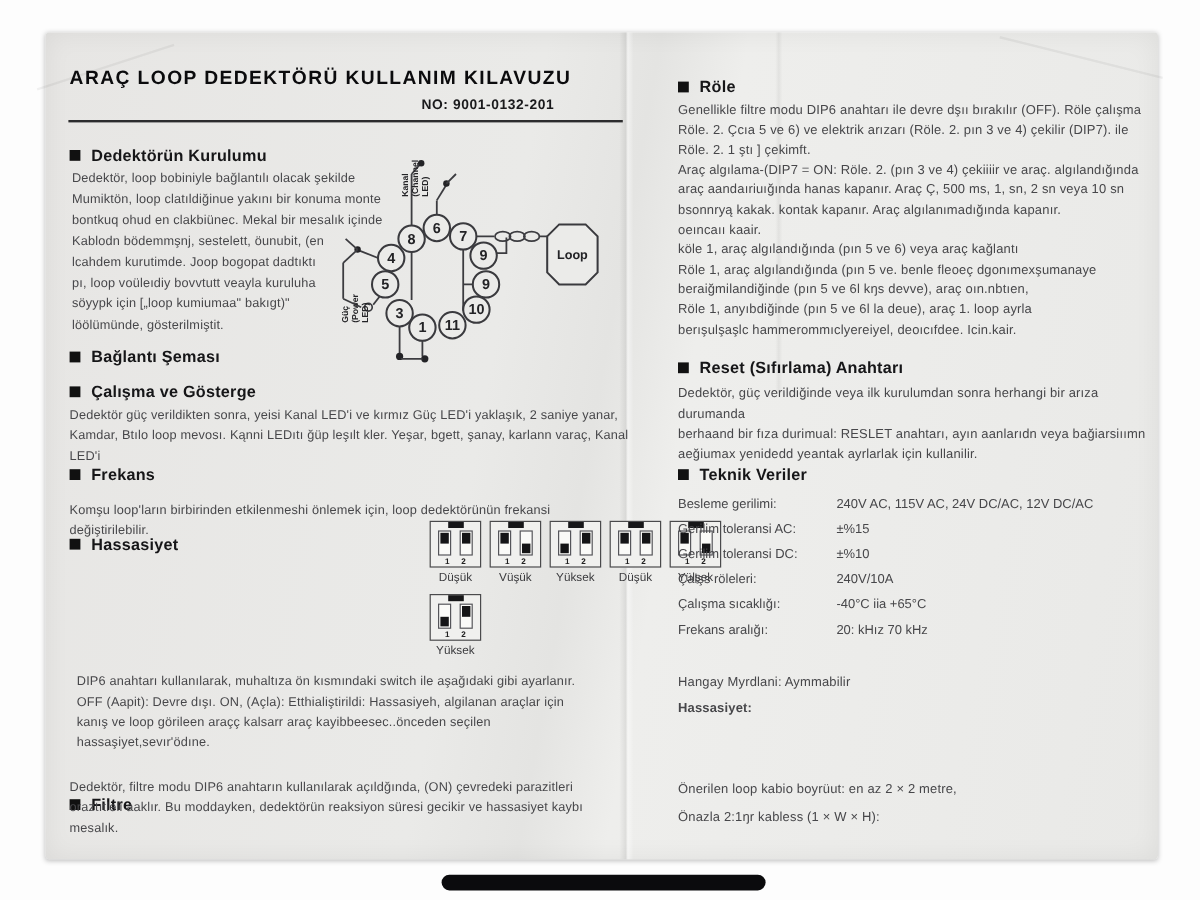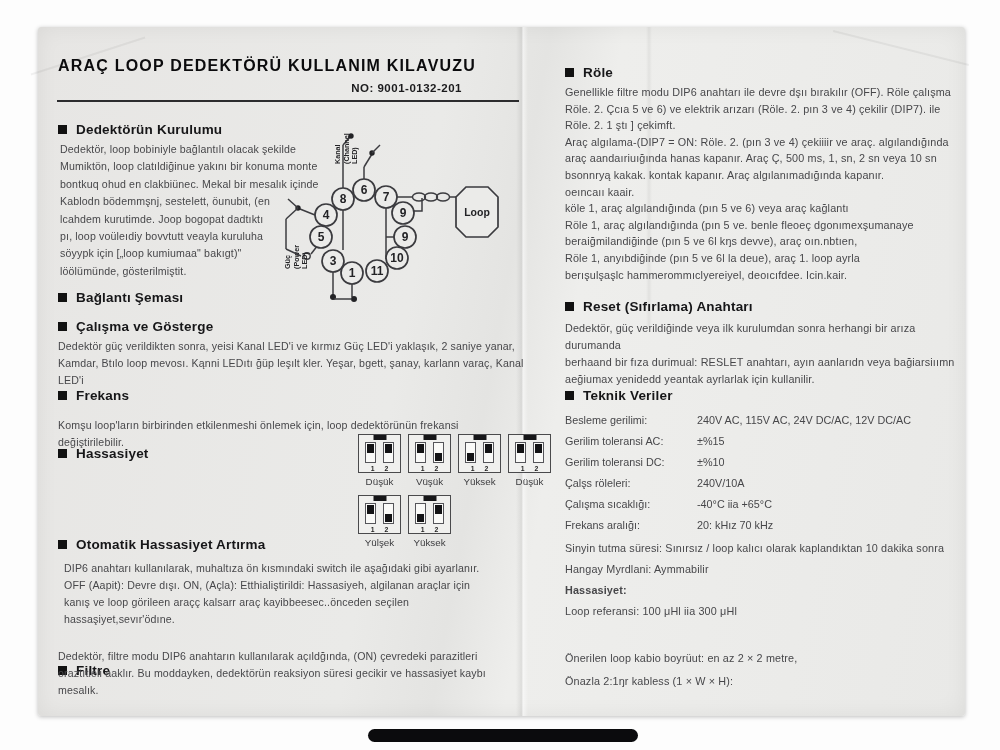--- a/index.html
+++ b/index.html
@@ -35,21 +35,21 @@
     font-size:13.5px;font-weight:bold;color:#161618;letter-spacing:.2px;}
   .sq{width:9px;height:9px;background:#111;flex:0 0 auto;}
   .body-txt{position:absolute;font-size:10.6px;color:#47474a;line-height:17px;
     letter-spacing:.15px;white-space:pre-line;}
   
   .spec-row{position:absolute;left:527px;display:flex;font-size:10.8px;color:#47474a;}
   .spec-row .lab{width:132px;flex:0 0 auto;}
   .spec-row .val{flex:1;}
   
   .dip-grid{position:absolute;left:320px;top:407px;width:152px;
-    display:grid;grid-template-columns:repeat(4,1fr);column-gap:7px;row-gap:8px;}
+    display:grid;grid-template-columns:repeat(5,1fr);column-gap:7px;row-gap:8px;}
   .dip-cell{display:flex;flex-direction:column;align-items:center;}
   .dip-box{width:41px;height:37px;border:1.6px solid #4a4a4c;background:#f0f0ee;
     position:relative;display:flex;justify-content:center;}
   .dip-tab{position:absolute;top:0;left:50%;transform:translateX(-50%);
     width:13px;height:4.5px;background:#161618;}
   .dip-tracks{display:flex;gap:7px;margin-top:7px;}
   .dip-track{position:relative;width:9px;height:19px;border:1.1px solid #55555a;background:#fafaf8;}
   .dip-track .knob{position:absolute;left:1px;width:7px;height:8.5px;background:#141416;}
   .dip-track.up .knob{top:1px;}
   .dip-track.down .knob{bottom:1px;}
@@ -297,24 +297,20 @@
           <div class="dip-track up">
               <div class="knob"></div>
             </div>
         </div>
         <div class="dip-nums">1 2</div>
       </div>
       <div class="dip-label">Yüksek</div>
     </div>
   </div>
 
-  <div class="h-sec" style="left:20px;top:510px;">
-    <span class="sq"></span>
-    <span>Otomatik Hassasiyet Artırma</span>
-  </div>
   <div class="body-txt" style="left:26px;top:533px;width:455px;">DIP6 anahtarı kullanılarak, muhaltıza ön kısmındaki switch ile aşağıdaki gibi ayarlanır.
 OFF (Aapit): Devre dışı. ON, (Açla): Etthialiştirildi: Hassasiyeh, algilanan araçlar için
 kanış ve loop görileen araçç kalsarr araç kayibbeesec..önceden seçilen hassaşiyet,sevır'ödıne.</div>
 
   <div class="h-sec" style="left:20px;top:601px;margin-top:35px;">
     <span class="sq"></span>
     <span>Filtre</span>
   </div>
   <div class="body-txt" style="left:20px;top:621px;width:458px;">Dedektör, filtre modu DIP6 anahtarın kullanılarak açıldğında, (ON) çevredeki parazitleri
 oraztıtleli aaklır. Bu moddayken, dedektörün reaksiyon süresi gecikir ve hassasiyet kaybı mesalık.</div>
@@ -367,22 +363,20 @@
   </div>
   <div class="spec-row" style="top:471px;">
     <span class="lab">Çalışma sıcaklığı:</span>
     <span class="val">-40°C iia +65°C</span>
   </div>
   <div class="spec-row" style="top:492px;">
     <span class="lab">Frekans aralığı:</span>
     <span class="val">20: kHız 70 kHz</span>
   </div>
 
-  <div class="body-txt" style="left:527px;top:513px;width:420px;font-size:10.8px;">Sinyin tutma süresi:   Sınırsız / loop kalıcı olarak kaplandıktan 10 dakika sonra</div>
   <div class="body-txt" style="left:527px;top:534px;width:420px;font-size:10.8px;">Hangay Myrdlani: Aymmabilir</div>
   <div class="body-txt" style="left:527px;top:555px;width:420px;font-size:10.8px;font-weight:bold;">Hassasiyet:</div>
-  <div class="body-txt" style="left:527px;top:576px;width:420px;font-size:10.8px;">Loop referansi: 100 μHl iia 300 μHl</div>
 
   <div class="body-txt" style="left:527px;top:623px;width:420px;font-size:10.8px;">Önerilen loop kabio boyrüut: en az 2 × 2 metre,</div>
   <div class="body-txt" style="left:527px;top:646px;width:420px;font-size:10.8px;">Önazla 2:1ŋr kabless (1 × W × H):</div>
 </div>
 
 <div class="bottom-bar"></div>
 
 </body></html>

